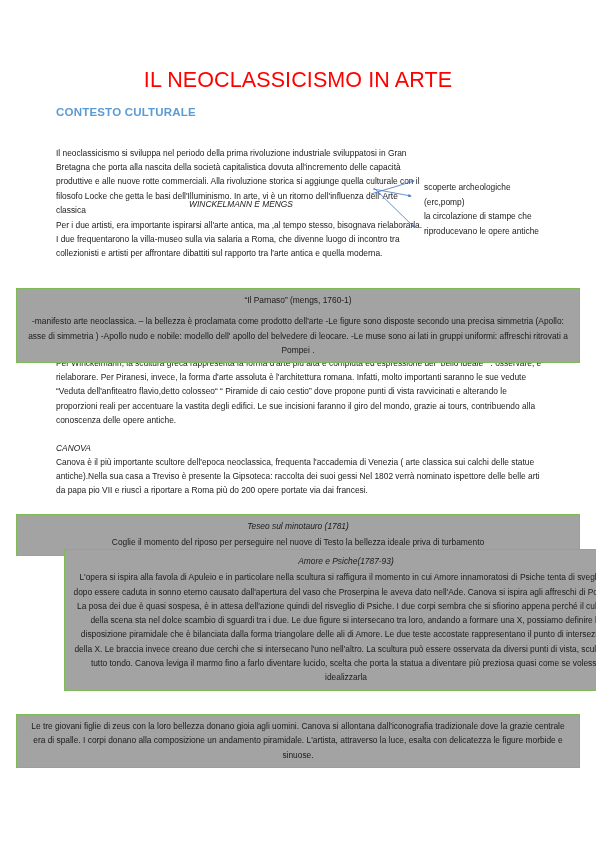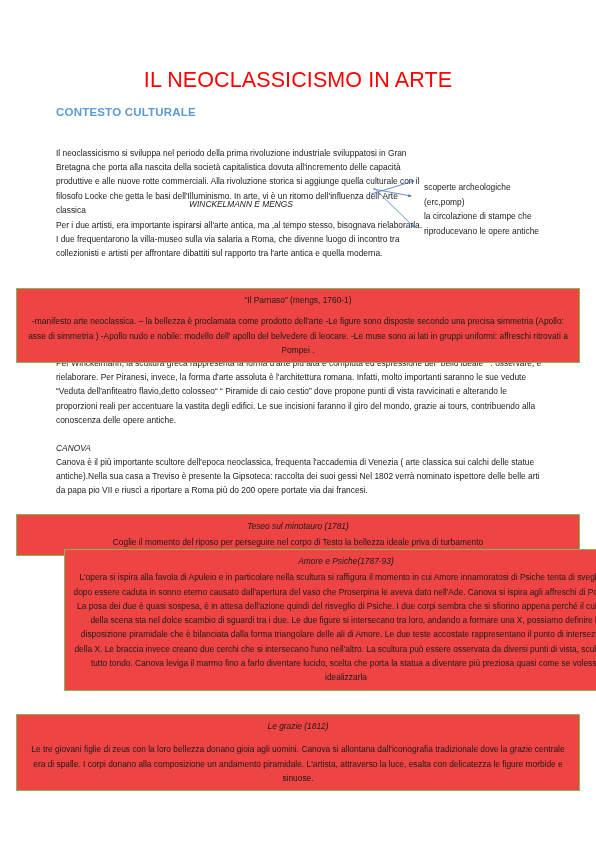--- a/index.html
+++ b/index.html
@@ -96,21 +96,21 @@
   .p-canova-h { top: 441px; font-style: italic; }
   .p-canova { top: 455px; }
 
   
   .gbox {
     position: absolute;
     left: 16px;
     width: 564px;
     border: 1px solid #7FBA55;
     box-sizing: border-box;
-    background: #ef4444;
+    background: #a3a3a3;
     text-align: center;
     font-size: 8.4px;
     line-height: 14.3px;
     color: #1a1a1a;
     padding: 4px 8px 5px 8px;
   }
   .gbox .box-title {
     display: block;
     margin-bottom: 7px;
   }
@@ -167,26 +167,25 @@
 
   <div class="full-col p-canova">Canova è il più importante scultore dell'epoca neoclassica, frequenta l'accademia di Venezia ( arte classica sui calchi delle statue antiche).Nella sua casa a Treviso è presente la Gipsoteca: raccolta dei suoi gessi Nel 1802 verrà nominato ispettore delle belle arti da papa pio VII e riuscì a riportare a Roma più do 200 opere portate via dai francesi.</div>
 
   <div class="gbox box-parnaso">
     <span class="box-title">“Il Parnaso” (mengs, 1760-1)</span>
     <span class="box-body">-manifesto arte neoclassica. – la bellezza è proclamata come prodotto dell'arte -Le figure sono disposte secondo una precisa simmetria (Apollo: asse di simmetria ) -Apollo nudo e nobile: modello dell' apollo del belvedere di leocare. -Le muse sono ai lati in gruppi uniformi: affreschi ritrovati a Pompei .</span>
   </div>
 
   <div class="gbox box-teseo">
     <span class="box-title italic">Teseo sul minotauro (1781)</span>
-    <span class="box-body">Coglie il momento del riposo per perseguire nel corpo di Testo la bellezza ideale priva di turbamento</span>
+    <span class="box-body">Coglie il momento del riposo per perseguire nel nuove di Testo la bellezza ideale priva di turbamento</span>
   </div>
 
   <div class="gbox box-amore">
     <span class="box-title italic">Amore e Psiche(1787-93)</span>
     <span class="box-body">L'opera si ispira alla favola di Apuleio e in particolare nella scultura si raffigura il momento in cui Amore innamoratosi di Psiche tenta di svegliarla dopo essere caduta in sonno eterno causato dall'apertura del vaso che Proserpina le aveva dato nell'Ade. Canova si ispira agli affreschi di Pompei. La posa dei due è quasi sospesa, è in attesa dell'azione quindi del risveglio di Psiche. I due corpi sembra che si sfiorino appena perché il culmine della scena sta nel dolce scambio di sguardi tra i due. Le due figure si intersecano tra loro, andando a formare una X, possiamo definire la disposizione piramidale che è bilanciata dalla forma triangolare delle ali di Amore. Le due teste accostate rappresentano il punto di intersezione della X. Le braccia invece creano due cerchi che si intersecano l'uno nell'altro. La scultura può essere osservata da diversi punti di vista, scultura a tutto tondo. Canova leviga il marmo fino a farlo diventare lucido, scelta che porta la statua a diventare più preziosa quasi come se volesse idealizzarla</span>
   </div>
 
   <div class="gbox box-grazie">
-    <span class="box-title italic">Le grazie (1812)</span>
     <span class="box-body">Le tre giovani figlie di zeus  con la loro bellezza donano gioia agli uomini. Canova si allontana dall'iconografia tradizionale dove la grazie centrale era di spalle. I corpi donano alla composizione un andamento piramidale. L'artista, attraverso la luce, esalta con delicatezza le figure morbide e sinuose.</span>
   </div>
 
 </div>
 
 </body></html>

